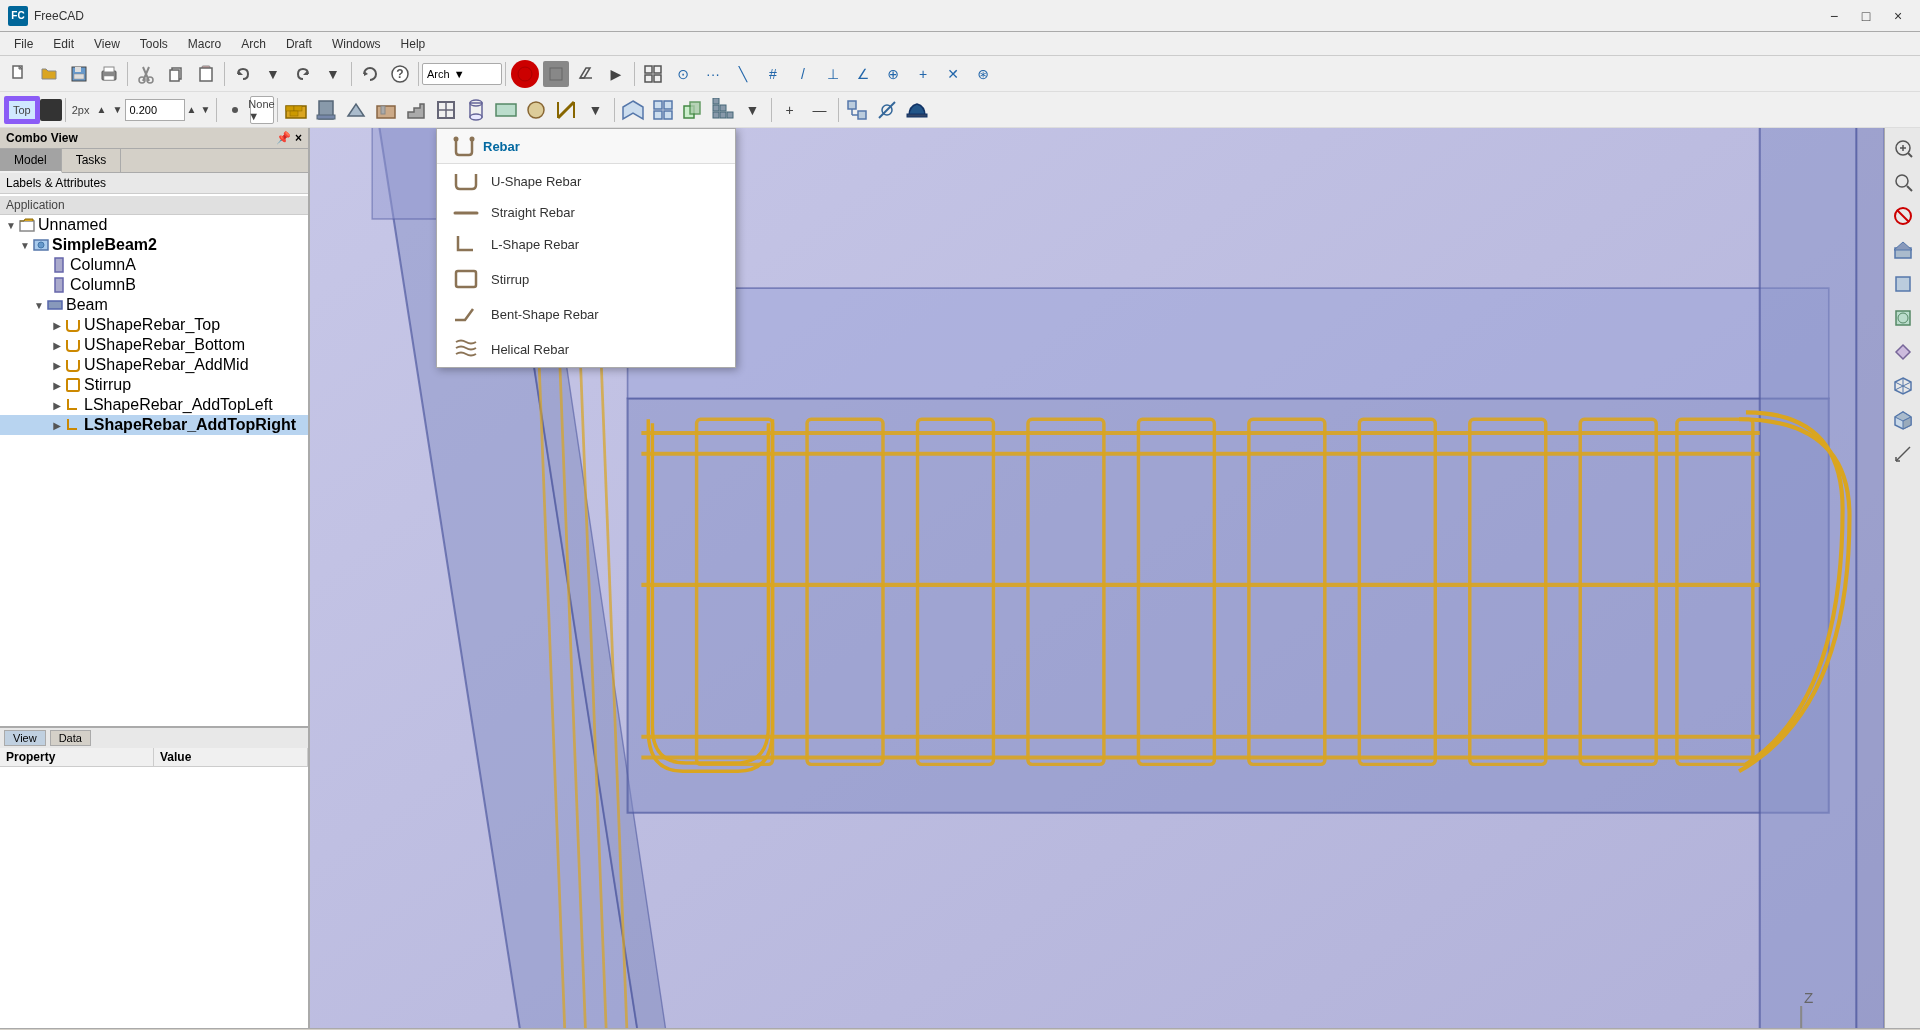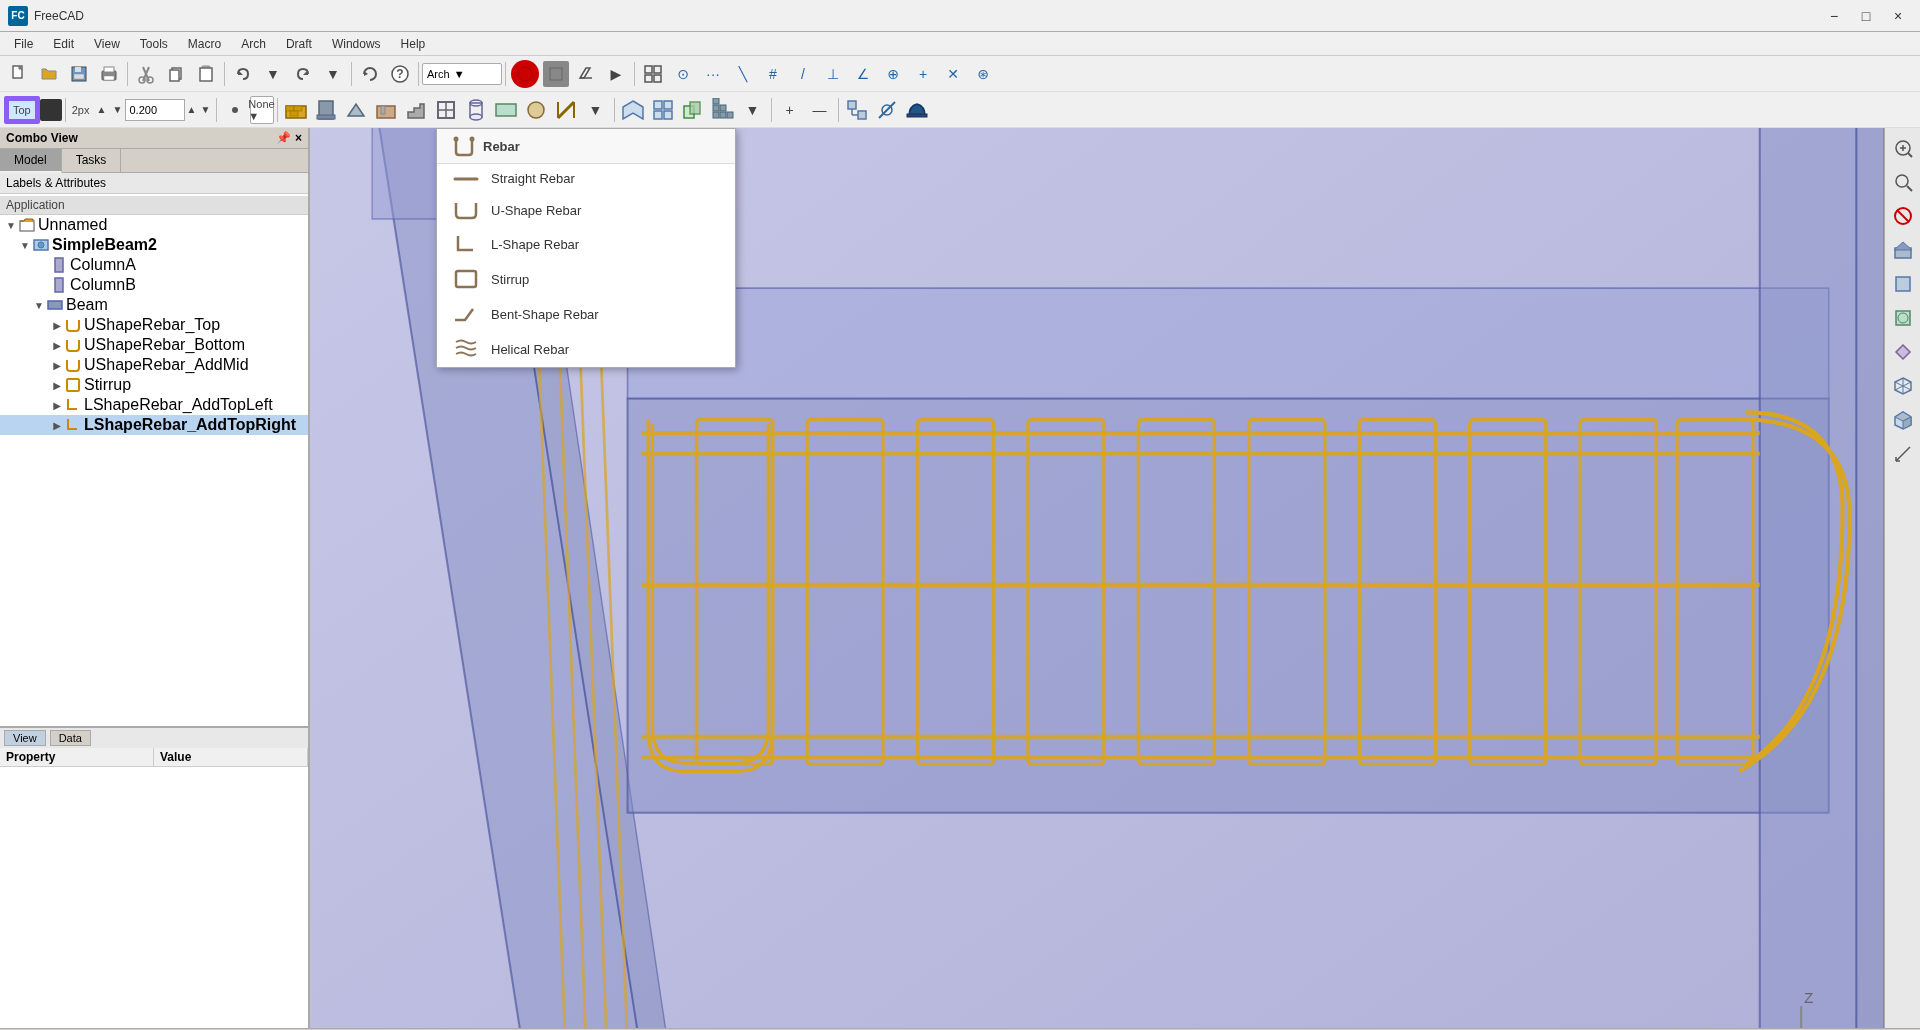--- a/index.html
+++ b/index.html
@@ -165,21 +165,21 @@
       background: white;
       border: 1px solid #aaa;
       box-shadow: 2px 2px 8px rgba(0,0,0,0.3);
       z-index: 100;
       min-width: 300px;
     }
     .rebar-menu-header {
       padding: 6px 16px;
       font-size: 13px;
       font-weight: bold;
-      color: #404040;
+      color: #0369a1;
       background: #f8f8f8;
       border-bottom: 1px solid #ddd;
       display: flex;
       align-items: center;
       gap: 8px;
     }
     .rebar-menu-item {
       padding: 7px 16px;
       font-size: 13px;
       color: #333;
@@ -806,34 +806,34 @@
         <svg width="22" height="22" viewBox="0 0 22 22">
           <path d="M3,4 L3,17 Q3,20 6,20 L16,20 Q19,20 19,17 L19,4" fill="none" stroke="#8B7355" stroke-width="2.5"></path>
           <circle cx="3" cy="4" r="2.5" fill="#8B7355"></circle>
           <circle cx="19" cy="4" r="2.5" fill="#8B7355"></circle>
         </svg>
         <span>Rebar</span>
       </div>
 
       <div class="rebar-menu-item">
         <span style="width:28px;display:flex;align-items:center;">
+          <svg width="26" height="20" viewBox="0 0 26 20">
+              <path d="M3,3 L3,14 Q3,18 7,18 L19,18 Q23,18 23,14 L23,3" fill="none" stroke="#8B7355" stroke-width="2.5"></path>
+            </svg>
+        </span>
+        <span>U-Shape Rebar</span>
+      </div>
+
+      <div class="rebar-menu-item">
+        <span style="width:28px;display:flex;align-items:center;">
           <svg width="26" height="14" viewBox="0 0 26 14">
               <line x1="2" y1="7" x2="24" y2="7" stroke="#8B7355" stroke-width="3" stroke-linecap="round"></line>
             </svg>
         </span>
         <span>Straight Rebar</span>
-      </div>
-
-      <div class="rebar-menu-item">
-        <span style="width:28px;display:flex;align-items:center;">
-          <svg width="26" height="20" viewBox="0 0 26 20">
-              <path d="M3,3 L3,14 Q3,18 7,18 L19,18 Q23,18 23,14 L23,3" fill="none" stroke="#8B7355" stroke-width="2.5"></path>
-            </svg>
-        </span>
-        <span>U-Shape Rebar</span>
       </div>
 
       <div class="rebar-menu-item">
         <span style="width:28px;display:flex;align-items:center;">
           <svg width="26" height="20" viewBox="0 0 26 20">
               <path d="M5,2 L5,16 L20,16" fill="none" stroke="#8B7355" stroke-width="2.5"></path>
             </svg>
         </span>
         <span>L-Shape Rebar</span>
       </div>

